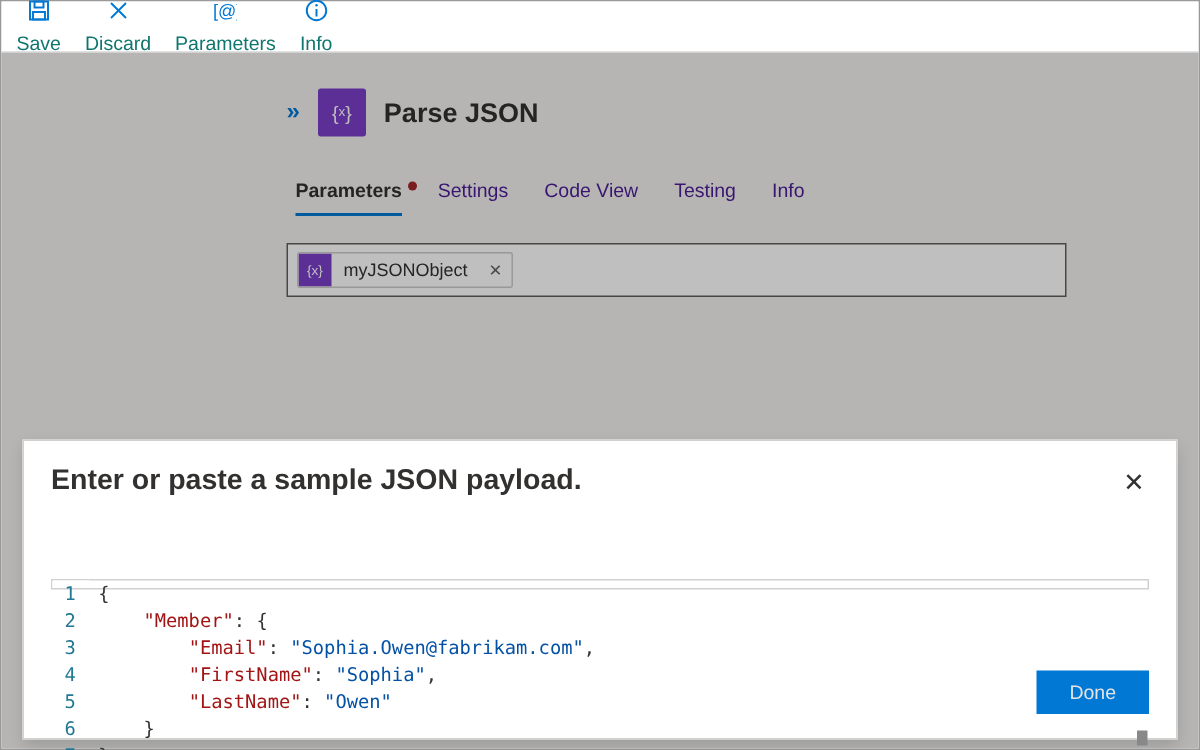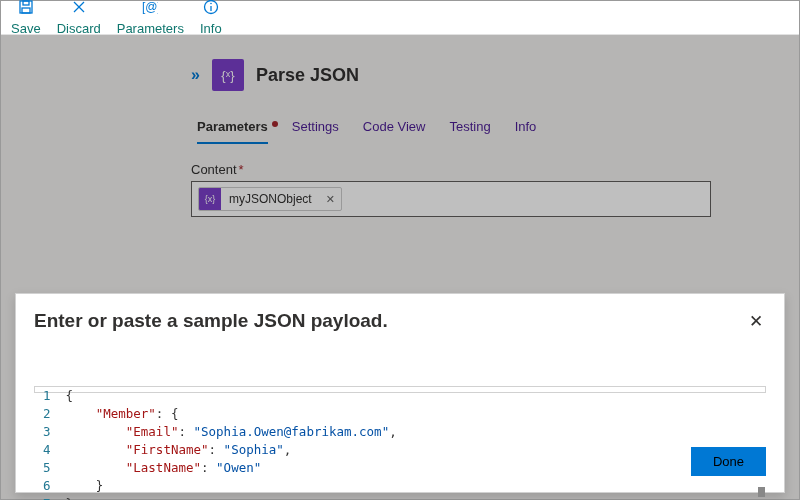--- a/index.html
+++ b/index.html
@@ -39,21 +39,21 @@
   .modal-close { cursor: pointer; font-size: 17px; color: #323130; width: 20px; text-align: center; }
   .code-border { border: 1px solid #d1d1d1; margin-top: 10px; flex: 1; display: flex; font-family: Consolas, monospace; font-size: 12.5px; line-height: 18px; min-height: 0; position: relative; }
   .seg { position: absolute; right: 0; top: 100px; width: 7px; height: 10px; background: #888; }
   .gutter { background: #fff; text-align: right; color: #237893; padding: 0 8px; user-select: none; border-right: 1px solid transparent; }
   .code { padding: 0 6px; white-space: pre; }
   .tok-brace { color: #333; }
   .tok-key { color: #a31515; }
   .tok-colon { color: #333; }
   .tok-str { color: #0451a5; }
   .modal-actions { display: flex; justify-content: flex-end; margin-top: 10px; }
-  .done-btn { background: #0078d4; color: #000000; border: none; padding: 7px 22px; font-size: 13px; cursor: pointer; }
+  .done-btn { background: #0078d4; color: #e5e5e5; border: none; padding: 7px 22px; font-size: 13px; cursor: pointer; }
 </style>
 </head>
 <body>
 <div class="root">
 
   <div class="topbar">
     <div class="tb-item">
       <svg>
           <rect x="2" y="2" width="12" height="12" class="accent-stroke"></rect>
           <rect x="5" y="2" width="6" height="4" class="accent-stroke"></rect>
@@ -92,21 +92,20 @@
         <span class="action-title">Parse JSON</span>
       </div>
       <div class="tabs">
         <div class="tab active"><span>Parameters</span><span class="dot"></span></div>
         <div class="tab">Settings</div>
         <div class="tab">Code View</div>
         <div class="tab">Testing</div>
         <div class="tab">Info</div>
       </div>
       <div class="field-area">
-        <div class="field-label"><span>Content</span><span class="asterisk">*</span></div>
         <div class="content-input">
           <span class="token">
             <span class="token-ic">{x}</span>
             <span class="token-txt">myJSONObject</span>
             <span class="token-x">✕</span>
           </span>
         </div>
       </div>
     </div>
   </div>

